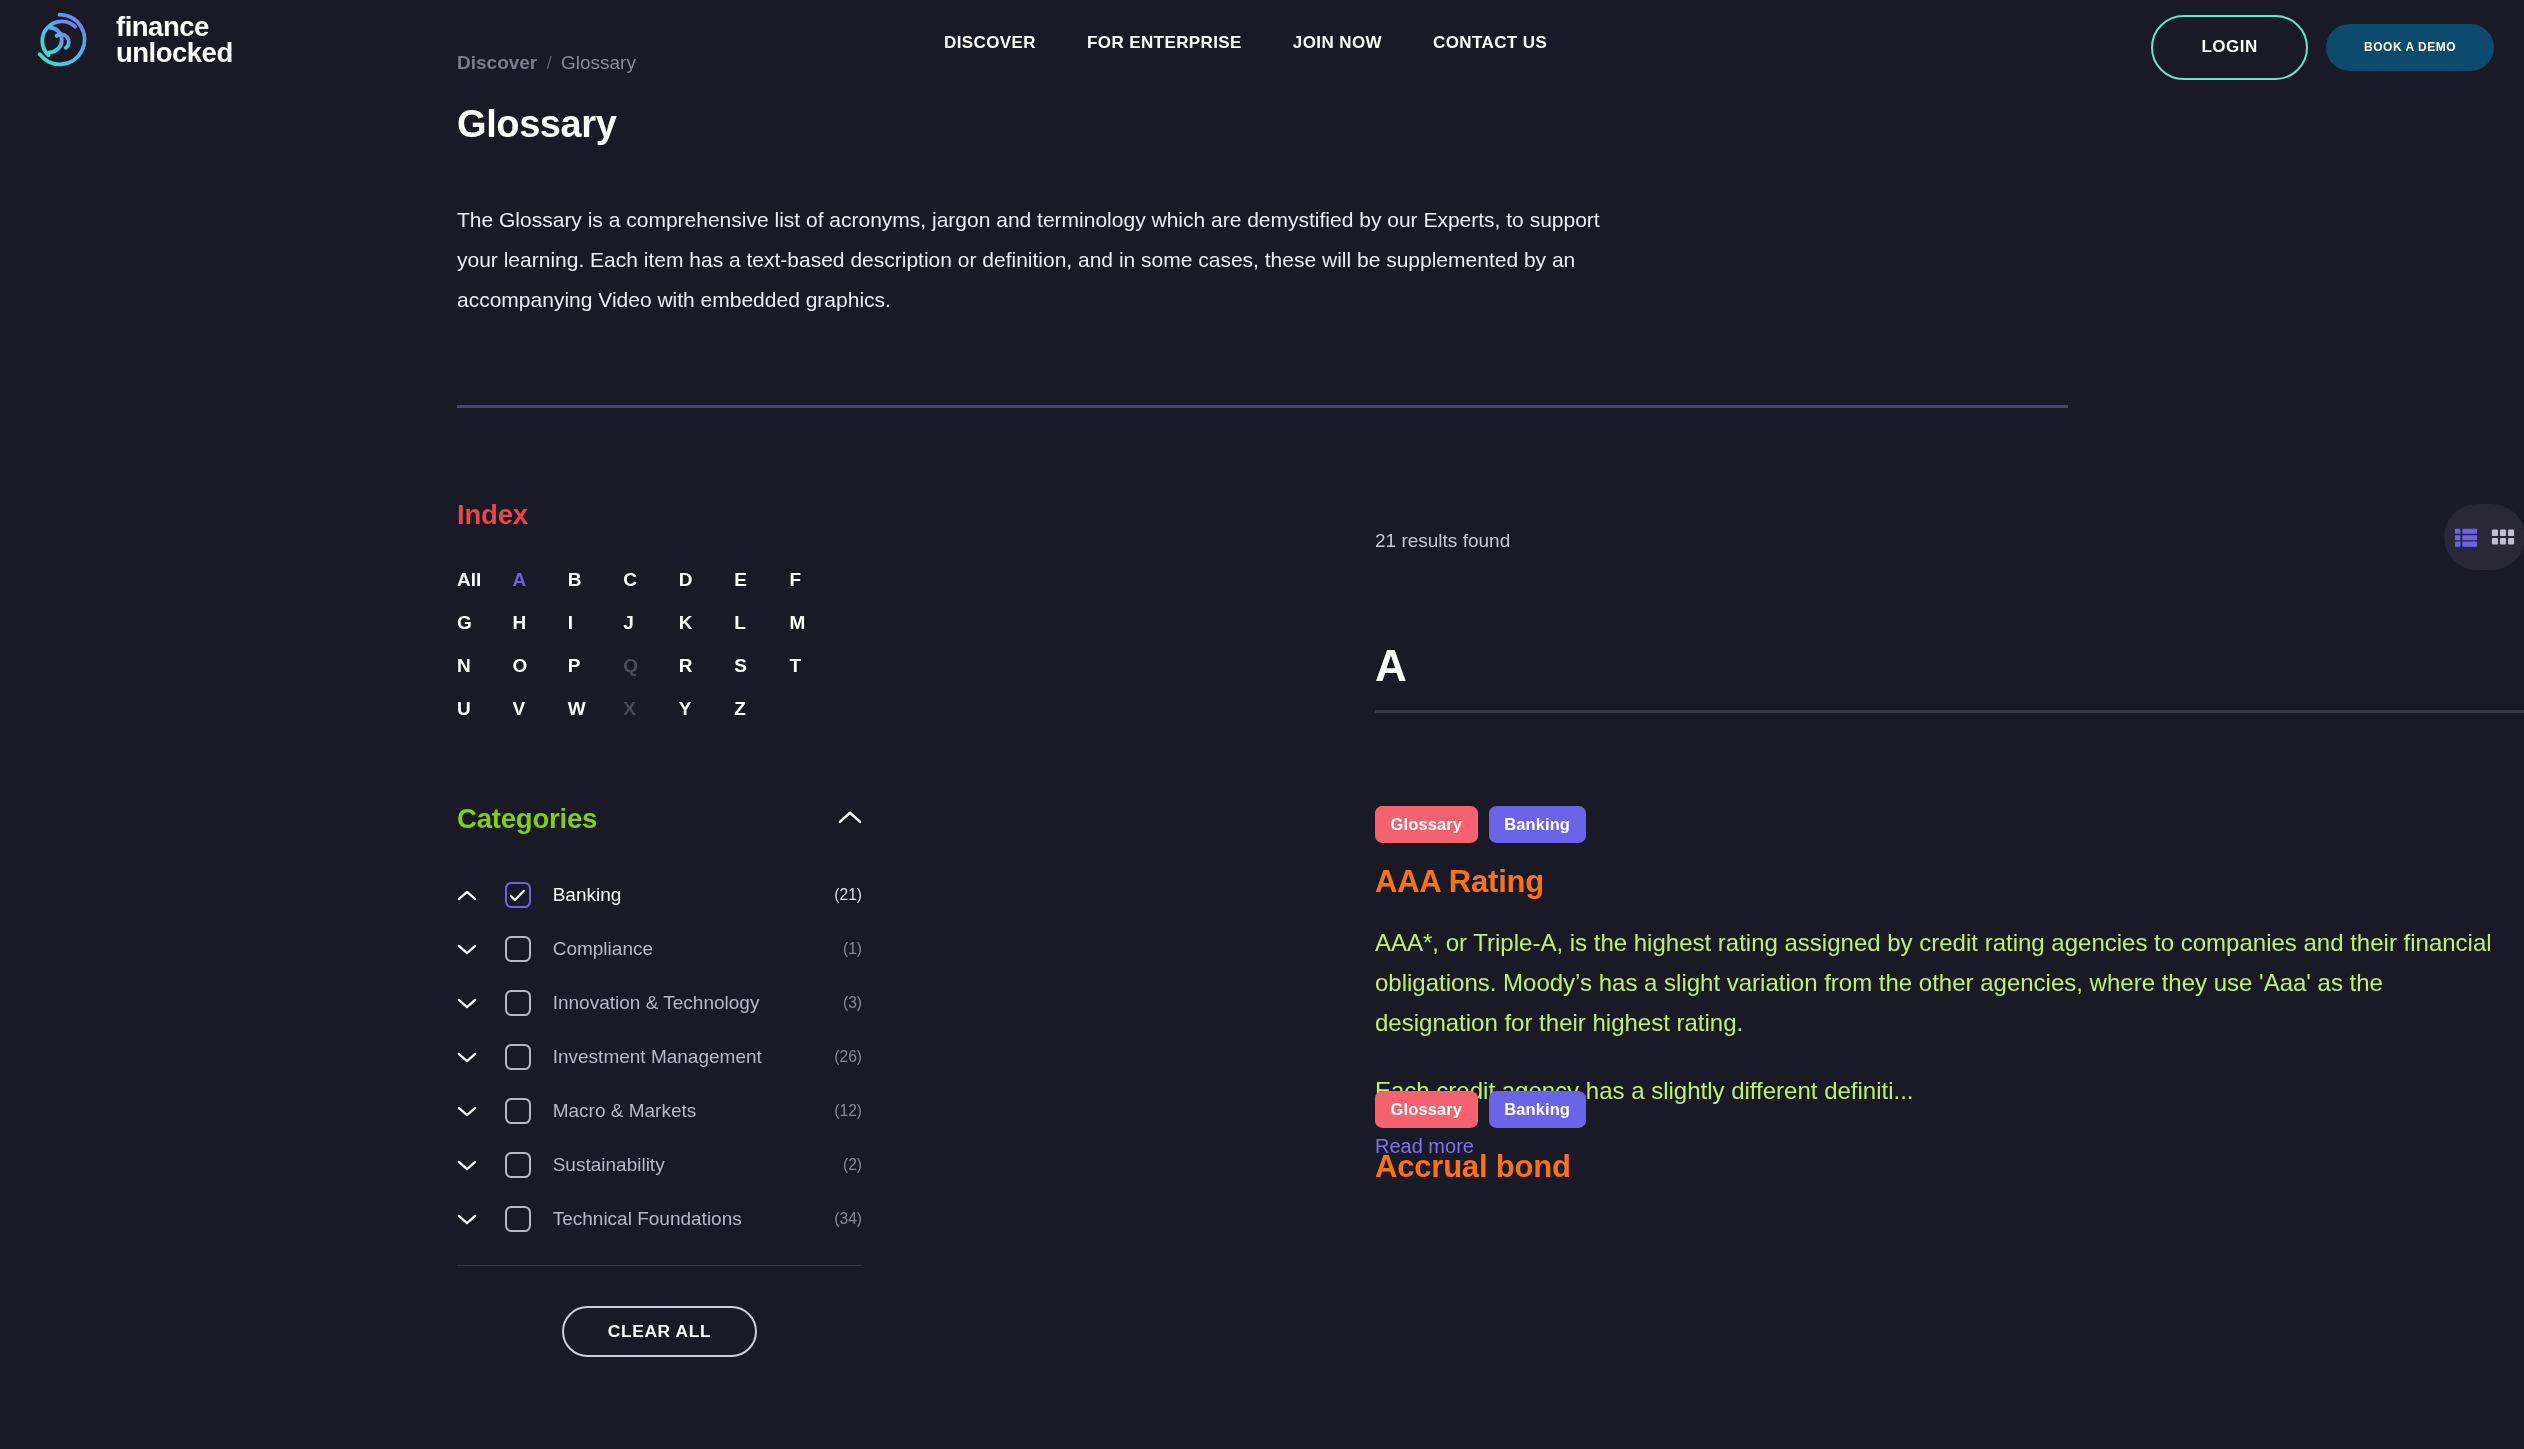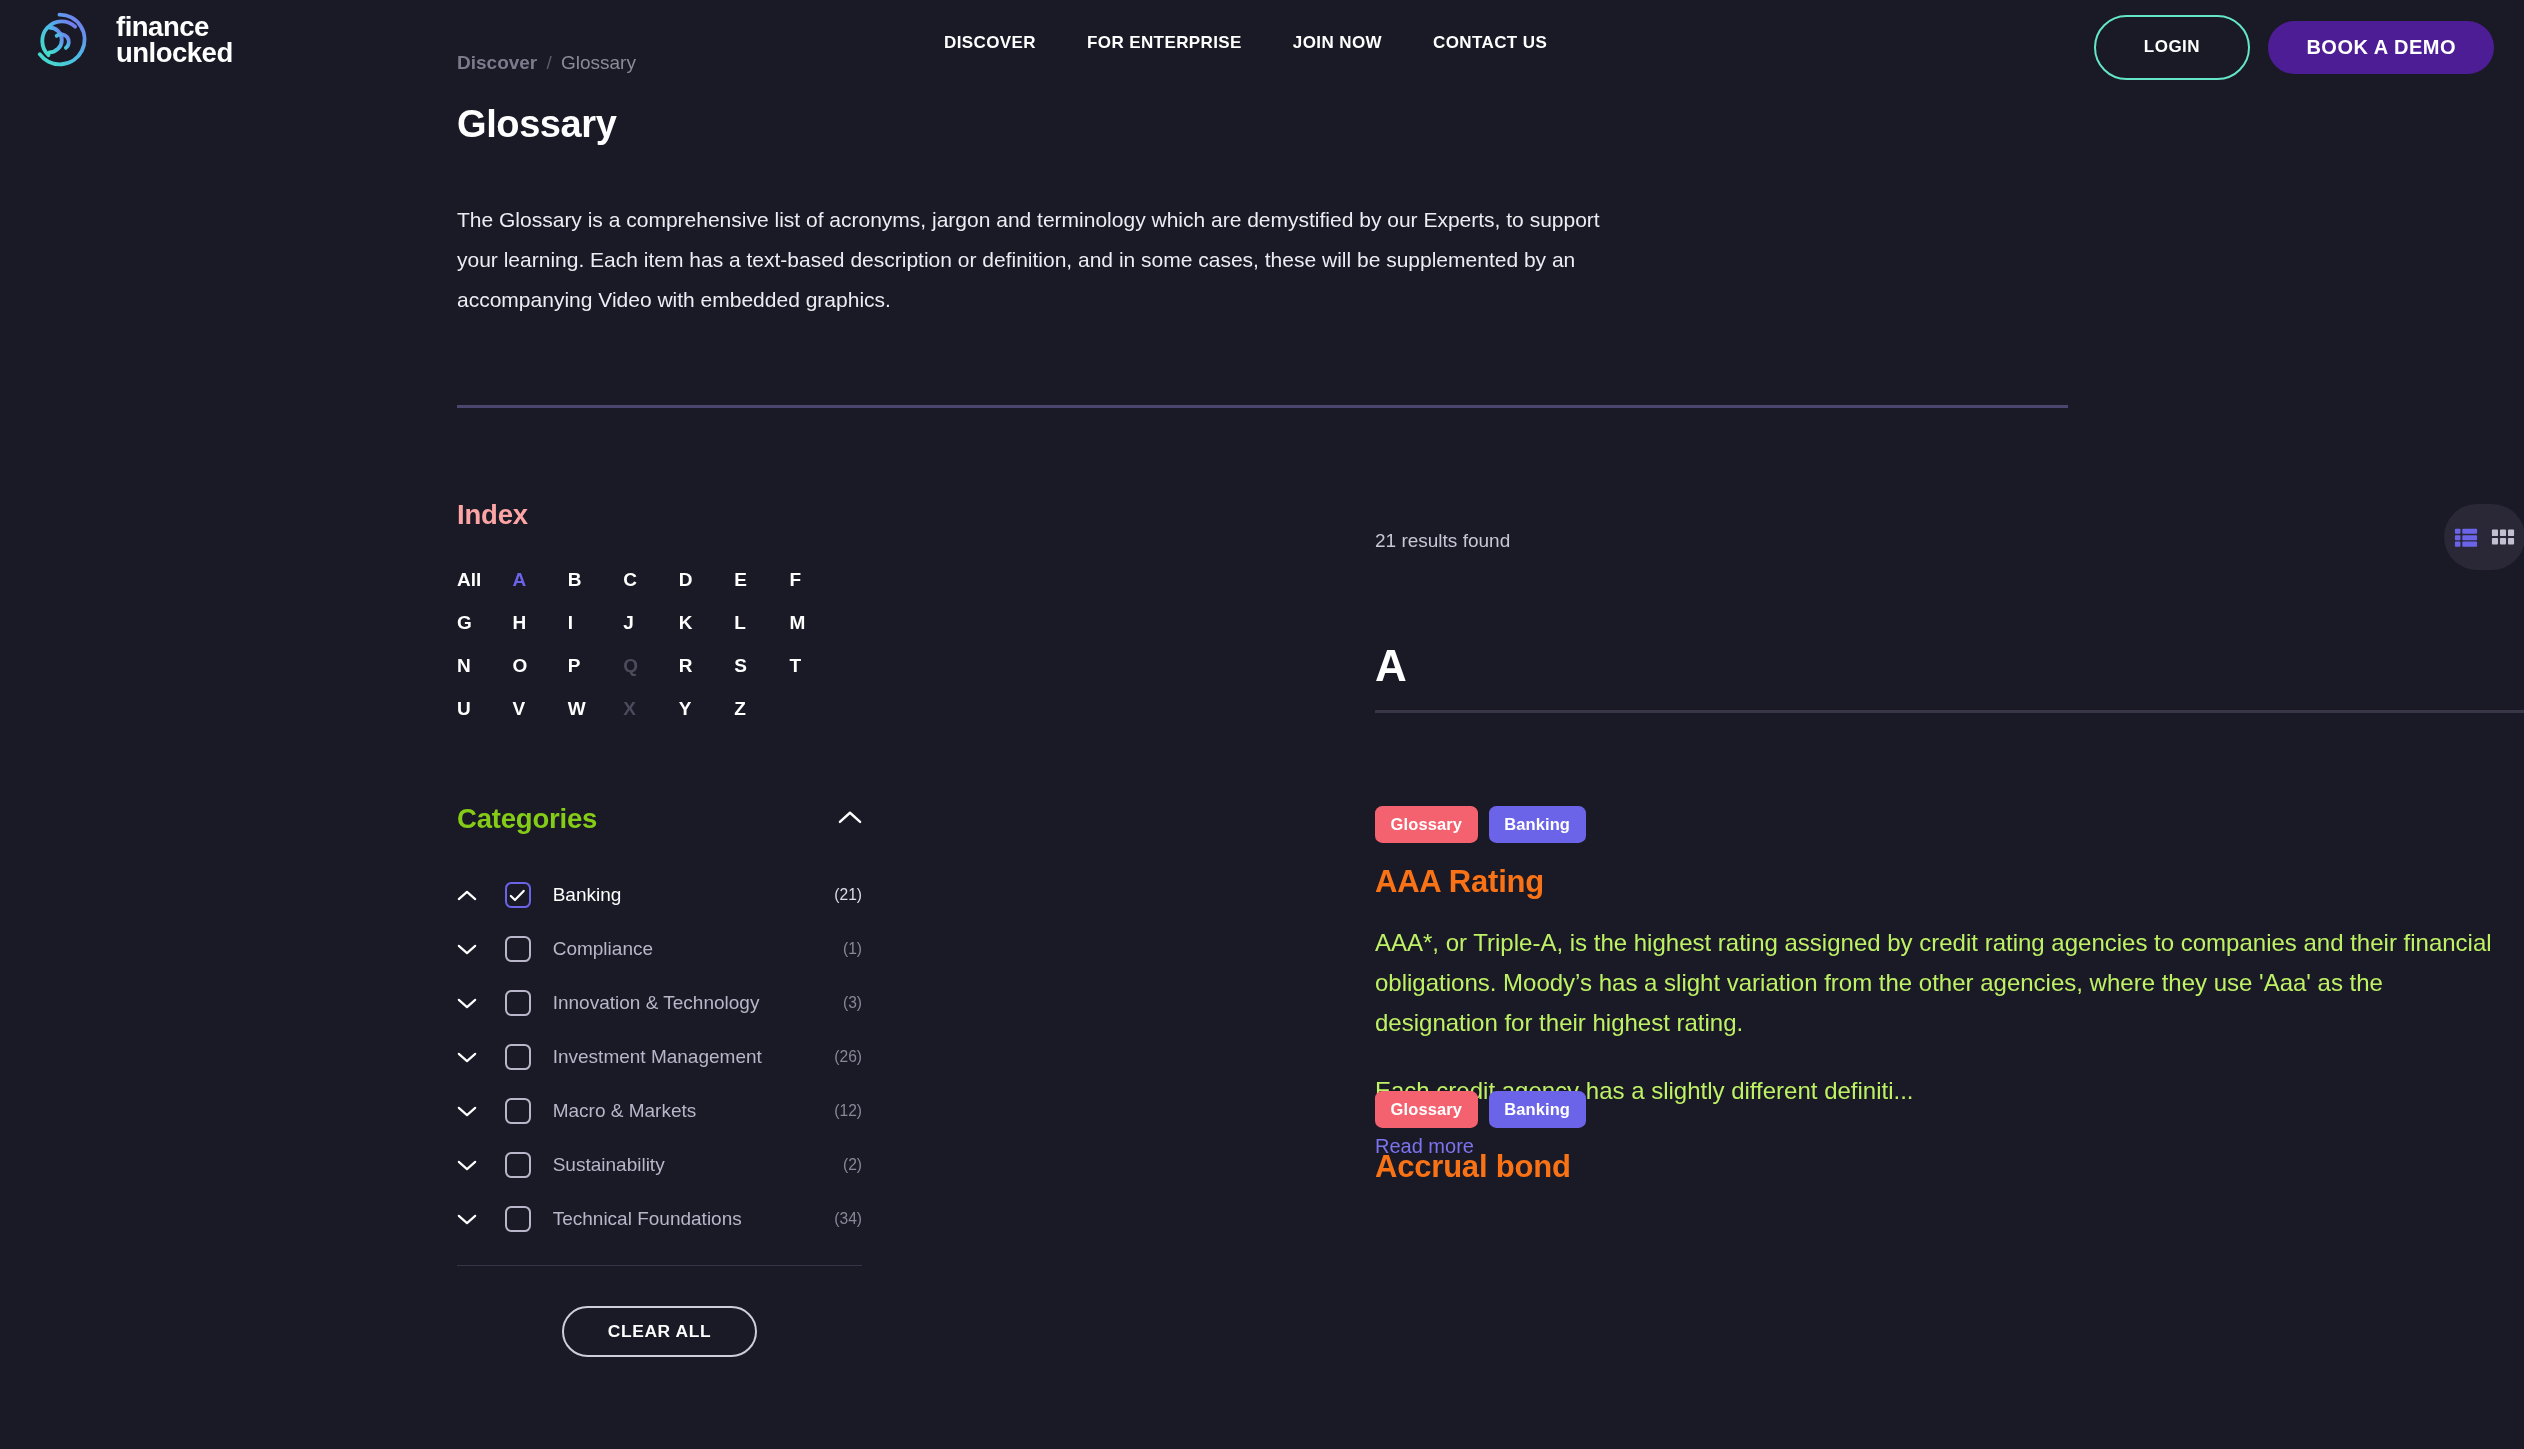--- a/index.html
+++ b/index.html
@@ -78,28 +78,28 @@
     background: transparent;
     color: #ffffff;
     font-family: inherit;
     font-size: 17px;
     font-weight: 700;
     letter-spacing: 0.5px;
     cursor: pointer;
     display: flex; align-items: center; justify-content: center;
   }
   .btn-demo {
-    height: 53px;
+    height: 47px;
     padding: 0 38px;
     border-radius: 37px;
     border: none;
-    background: #4c1d95;
+    background: #0c4a6e;
     color: #ffffff;
     font-family: inherit;
-    font-size: 20px;
+    font-size: 12px;
     font-weight: 700;
     letter-spacing: 0.5px;
     cursor: pointer;
     display: flex; align-items: center; justify-content: center;
   }
 
   
   .page {
     position: absolute;
     left: 457px;
@@ -154,21 +154,21 @@
   .sidebar {
     position: absolute;
     left: 0;
     top: 499px;
     width: 414px;
   }
   .sidebar-heading {
     font-size: 27.5px;
     font-weight: 700;
     letter-spacing: -0.2px;
-    color: #fca5a5;
+    color: #ef4444;
   }
 
   .letter-grid {
     margin-top: 38px;
     display: grid;
     grid-template-columns: repeat(7, 1fr);
     row-gap: 21px;
     width: 388px;
   }
   .letter {

